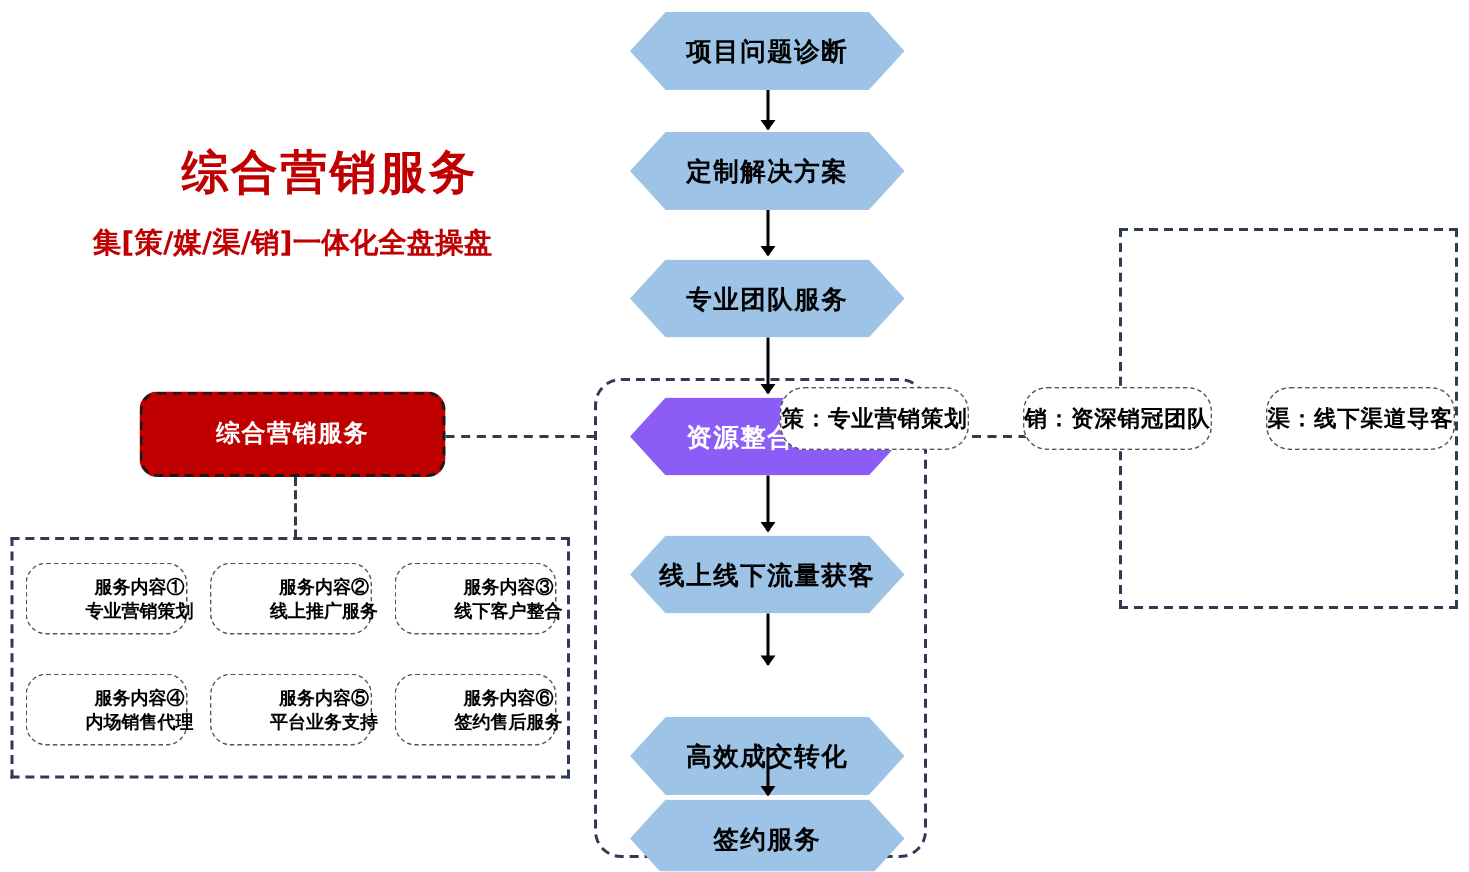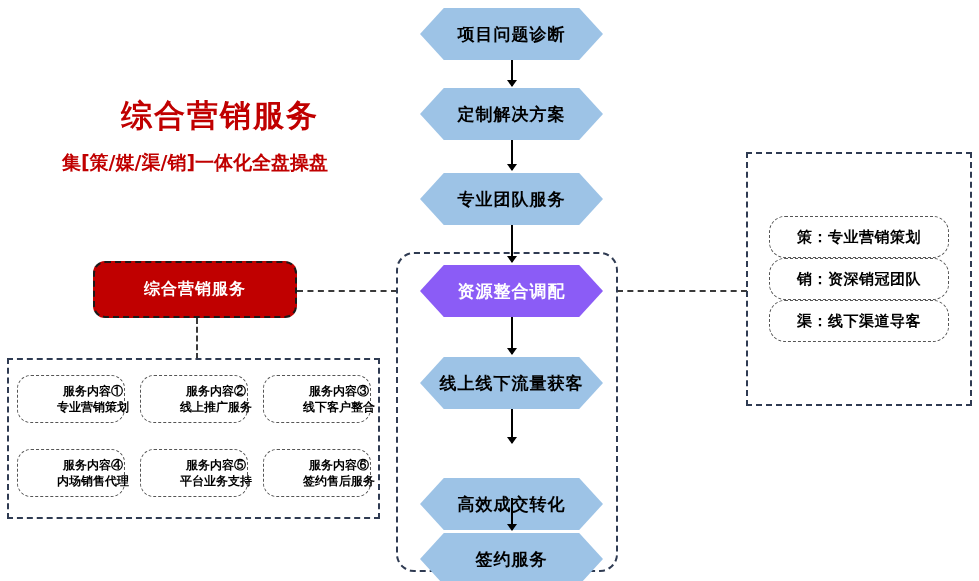--- a/index.html
+++ b/index.html
@@ -179,24 +179,25 @@
   
   #right-group {
     position: absolute;
     left: 746px;
     top: 152px;
     width: 226px;
     height: 254px;
     border: 2px dashed #2F3B52;
     box-sizing: border-box;
     display: flex;
-    flex-direction: column;
-    align-items: center;
-    justify-content: center;
+    flex-direction: row;
+    align-items: center;
+    justify-content: flex-end;
     padding: 8px 0;
+    gap: 36px;
   }
   .right-card {
     width: 180px;
     height: 42px;
     border: 1px dashed #555555;
     border-radius: 16px;
     background: #ffffff;
     display: flex;
     align-items: center;
     justify-content: center;

